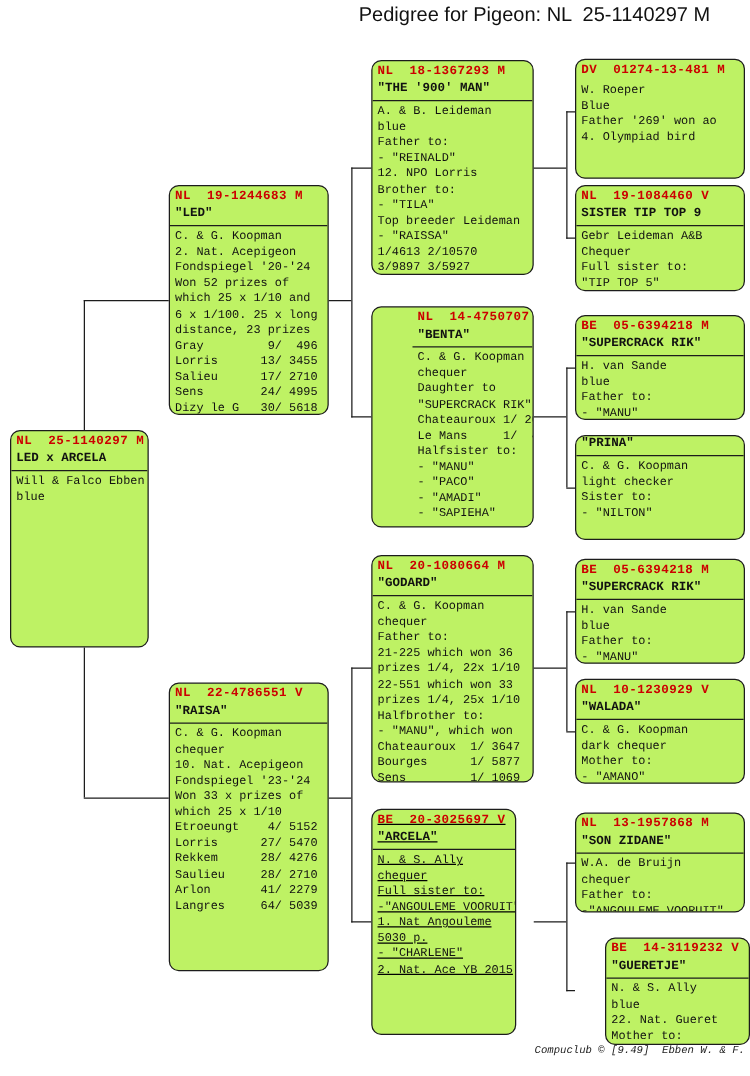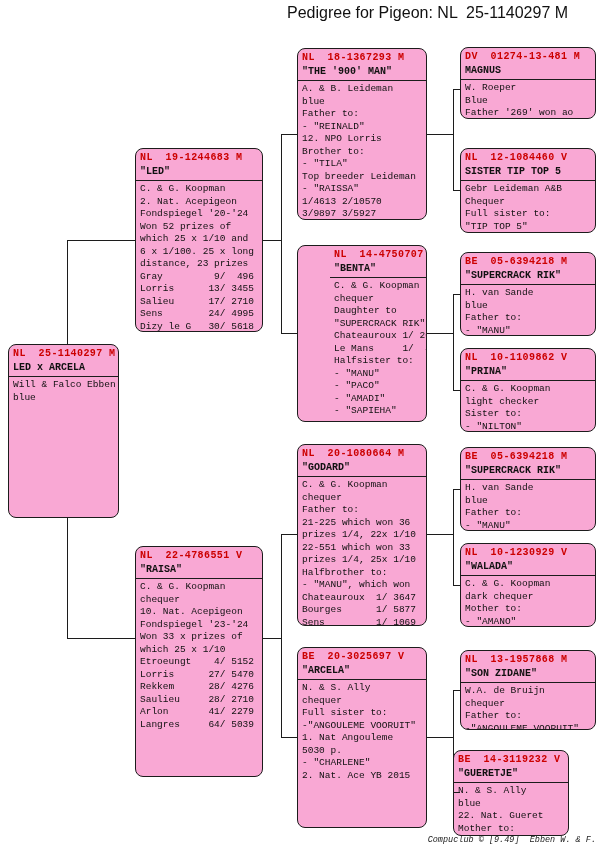--- a/index.html
+++ b/index.html
@@ -6,21 +6,21 @@
   #stage {
     position:relative; width:600px; height:861px; background:#ffffff;
     font-family:"Liberation Mono", monospace; overflow:hidden;
   }
   #title {
     position:absolute; left:287px; top:4px;
     font-family:"Liberation Sans", sans-serif;
     font-size:16px; color:#111; white-space:pre;
   }
   .box {
-    position:absolute; background:#f9a8d4;
+    position:absolute; background:#bef264;
     border:1px solid #1c1c1c; border-radius:8px;
     overflow:hidden; box-sizing:border-box;
   }
   .ring {
     font-weight:bold; font-size:10px; line-height:14px;
     color:#cc0000; padding:2px 0 0 4px; white-space:pre; letter-spacing:0.4px;
   }
   .pname {
     font-weight:bold; font-size:10px; line-height:14px; color:#111;
     padding:0 0 1px 4px; border-bottom:1px solid #1c1c1c; white-space:pre;
@@ -126,59 +126,57 @@
 21-225 which won 36
 prizes 1/4, 22x 1/10
 22-551 which won 33
 prizes 1/4, 25x 1/10
 Halfbrother to:
 - "MANU", which won
 Chateauroux  1/ 3647
 Bourges      1/ 5877
 Sens         1/ 1069</div>
   </div>
-  <div class="box" style="left:297px;top:647px;width:130px;height:181px;">
+  <div class="box" style="left:297px;top:647px;width:116px;height:181px;text-decoration:underline;">
     <div class="ring">BE  20-3025697 V</div>
     <div class="pname">"ARCELA"</div>
     <div class="pbody">N. &amp; S. Ally
 chequer
 Full sister to:
 -"ANGOULEME VOORUIT"
 1. Nat Angouleme
 5030 p.
 - "CHARLENE"
 2. Nat. Ace YB 2015</div>
   </div>
 
-  <div class="box" style="left:460px;top:47px;width:136px;height:72px;">
+  <div class="box" style="left:460px;top:47px;width:136px;height:96px;">
     <div class="ring">DV  01274-13-481 M</div>
-    <div class="pname">MAGNUS</div>
     <div class="pbody">W. Roeper
 Blue
 Father '269' won ao
 4. Olympiad bird</div>
   </div>
   <div class="box" style="left:460px;top:148px;width:136px;height:85px;">
-    <div class="ring">NL  12-1084460 V</div>
-    <div class="pname">SISTER TIP TOP 5</div>
+    <div class="ring">NL  19-1084460 V</div>
+    <div class="pname">SISTER TIP TOP 9</div>
     <div class="pbody">Gebr Leideman A&amp;B
 Chequer
 Full sister to:
 "TIP TOP 5"</div>
   </div>
   <div class="box" style="left:460px;top:252px;width:136px;height:84px;">
     <div class="ring">BE  05-6394218 M</div>
     <div class="pname">"SUPERCRACK RIK"</div>
     <div class="pbody">H. van Sande
 blue
 Father to:
 - "MANU"</div>
   </div>
   <div class="box" style="left:460px;top:348px;width:136px;height:84px;">
-    <div class="ring">NL  10-1109862 V</div>
     <div class="pname">"PRINA"</div>
     <div class="pbody">C. &amp; G. Koopman
 light checker
 Sister to:
 - "NILTON"</div>
   </div>
   <div class="box" style="left:460px;top:447px;width:136px;height:84px;">
     <div class="ring">BE  05-6394218 M</div>
     <div class="pname">"SUPERCRACK RIK"</div>
     <div class="pbody">H. van Sande
@@ -195,21 +193,21 @@
 - "AMANO"</div>
   </div>
   <div class="box" style="left:460px;top:650px;width:136px;height:80px;">
     <div class="ring">NL  13-1957868 M</div>
     <div class="pname">"SON ZIDANE"</div>
     <div class="pbody">W.A. de Bruijn
 chequer
 Father to:
 -"ANGOULEME VOORUIT"</div>
   </div>
-  <div class="box" style="left:453px;top:750px;width:116px;height:86px;">
+  <div class="box" style="left:484px;top:750px;width:116px;height:86px;">
     <div class="ring">BE  14-3119232 V</div>
     <div class="pname">"GUERETJE"</div>
     <div class="pbody">N. &amp; S. Ally
 blue
 22. Nat. Gueret
 Mother to:</div>
   </div>
 
   <div class="vl" style="left:67px;top:240px;height:104px;"></div>
   <div class="hl" style="left:67px;top:240px;width:68px;"></div>

